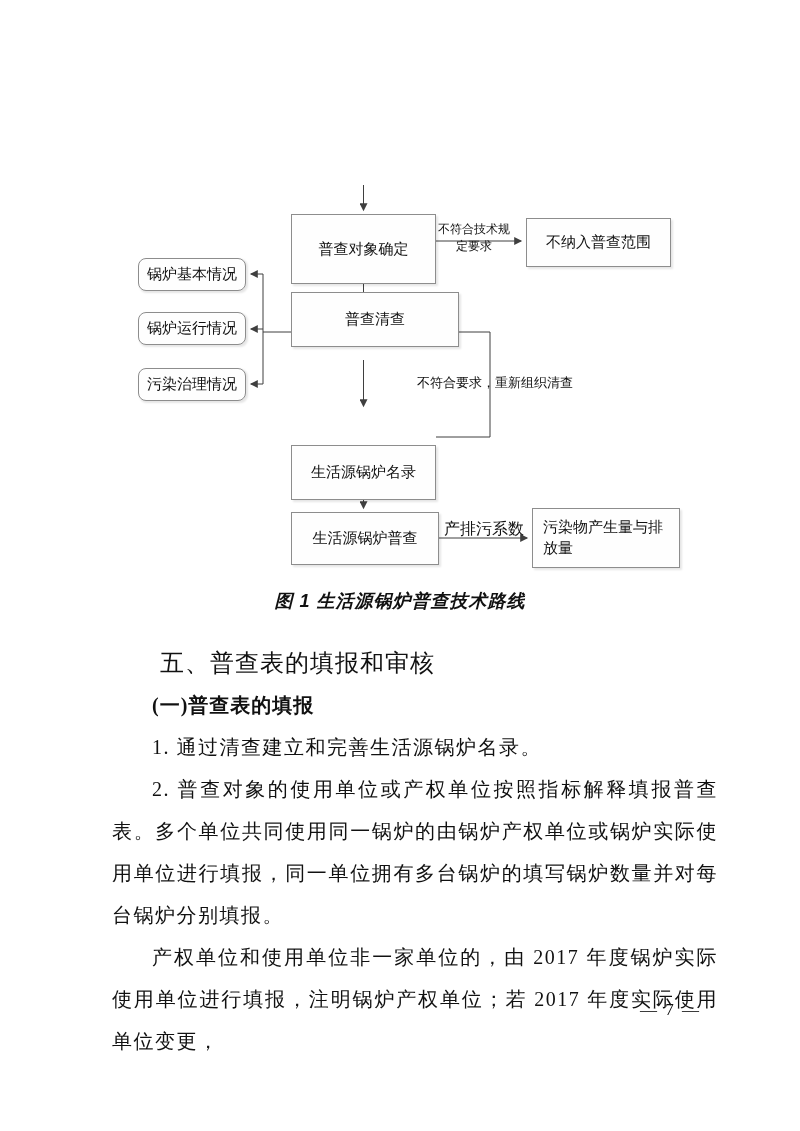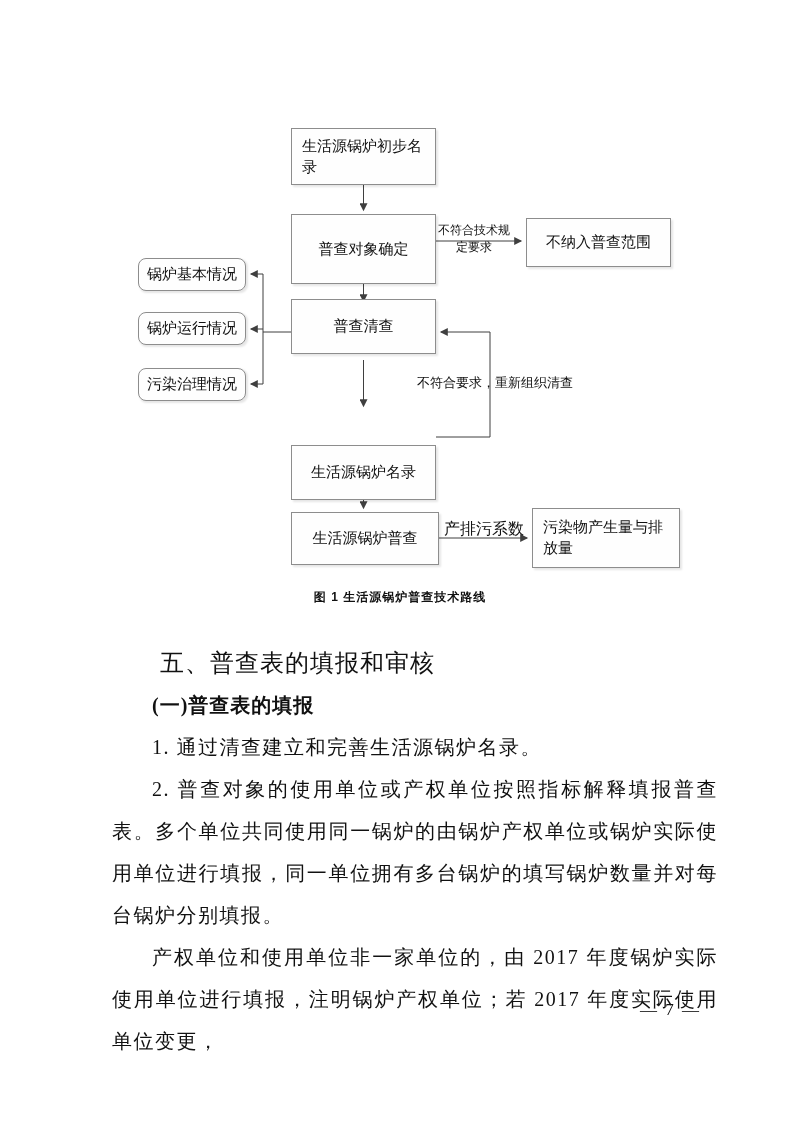--- a/index.html
+++ b/index.html
@@ -27,22 +27,22 @@
     line-height: 21px;
     padding: 0 10px;
     box-shadow: 1.5px 1.5px 2px rgba(0,0,0,0.10);
   }
   .fbox.wrap-left { justify-content: flex-start; text-align: left; }
   .fbox.sm { padding: 0 1px; border-radius: 8px; }
   .elabel { position: absolute; font-size: 12px; line-height: 17px; color: #111; }
   .elabel.center { text-align: center; }
   .caption {
     position: absolute; left: 0; top: 589px; width: 800px;
-    text-align: center; font-weight: bold; font-size: 12px;
-    font-family: "Liberation Sans", sans-serif; letter-spacing: 1px;
+    text-align: center; font-weight: bold; font-size: 18px;
+    font-family: "Liberation Sans", sans-serif; letter-spacing: 1px; font-style: italic;
   }
   .body-text { position: absolute; left: 112px; top: 642px; width: 606px; font-size: 20px; }
   .heading {
     font-family: "Liberation Sans", sans-serif;
     font-weight: normal; font-size: 24px; line-height: 42px;
     margin: 0; text-indent: 2em; letter-spacing: 1px;
   }
   .subheading {
     font-weight: bold; font-size: 20px; line-height: 42px;
     margin: 0; text-indent: 2em; letter-spacing: 1px;
@@ -78,23 +78,20 @@
         <line x1="439" y1="538" x2="527" y2="538" marker-end="url(#ah)"></line>
         <polyline points="291,332 263,332"></polyline>
         <line x1="263" y1="274" x2="263" y2="384"></line>
         <line x1="263" y1="274" x2="251" y2="274" marker-end="url(#ah)"></line>
         <line x1="263" y1="329" x2="251" y2="329" marker-end="url(#ah)"></line>
         <line x1="263" y1="384" x2="251" y2="384" marker-end="url(#ah)"></line>
         <polyline points="436,437 490,437 490,332 441,332" marker-end="url(#ah)"></polyline>
       </g>
     </svg>
 
-    <div class="fbox wrap-left" style="left:291px; top:128px; width:145px; height:57px;">
-      <span>生活源锅炉初步名录</span>
-    </div>
 
     <div class="fbox" style="left:291px; top:214px; width:145px; height:70px;">
       <span>普查对象确定</span>
     </div>
 
     <div class="fbox" style="left:526px; top:218px; width:145px; height:49px;">
       <span>不纳入普查范围</span>
     </div>
 
     <div class="fbox sm" style="left:138px; top:258px; width:108px; height:33px;">
@@ -102,37 +99,37 @@
     </div>
 
     <div class="fbox sm" style="left:138px; top:312px; width:108px; height:33px;">
       <span>锅炉运行情况</span>
     </div>
 
     <div class="fbox sm" style="left:138px; top:368px; width:108px; height:33px;">
       <span>污染治理情况</span>
     </div>
 
-    <div class="fbox" style="left:291px; top:299px; width:145px; height:55px;">
+    <div class="fbox" style="left:291px; top:292px; width:168px; height:55px;">
       <span>普查清查</span>
     </div>
 
     <div class="fbox" style="left:291px; top:410px; width:145px; height:55px;margin-top:35px;">
       <span>生活源锅炉名录</span>
     </div>
 
     <div class="fbox" style="left:291px; top:512px; width:148px; height:53px;">
       <span>生活源锅炉普查</span>
     </div>
 
     <div class="fbox wrap-left" style="left:532px; top:508px; width:148px; height:60px;">
       <span>污染物产生量与排放量</span>
     </div>
 
-    <div class="elabel center" style="left:437px; top:222px; width:74px;">不符合技术规定要求</div>
+    <div class="elabel center" style="left:437px; top:222px; width:74px;font-family:Liberation Mono, monospace;">不符合技术规定要求</div>
 
     <div class="elabel" style="left:417px; top:374px; width:170px; font-size:13px;">不符合要求，重新组织清查</div>
 
     <div class="elabel" style="left:444px; top:520px; width:80px; font-size:16px;">产排污系数</div>
 
   </div>
 
   <div class="caption">图 1  生活源锅炉普查技术路线</div>
 
   <div class="body-text">

